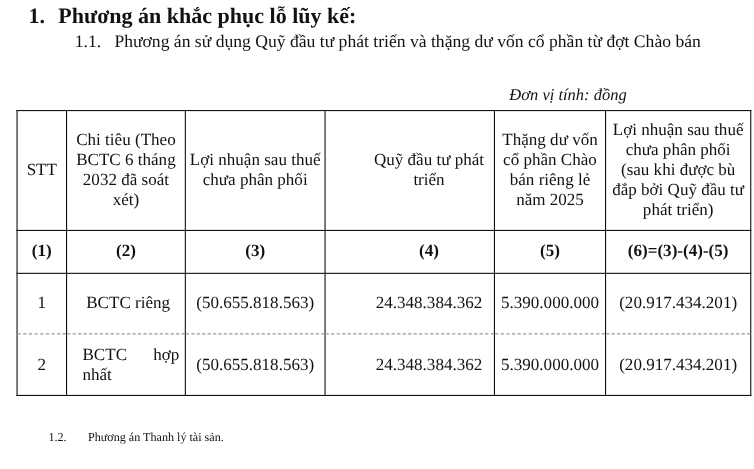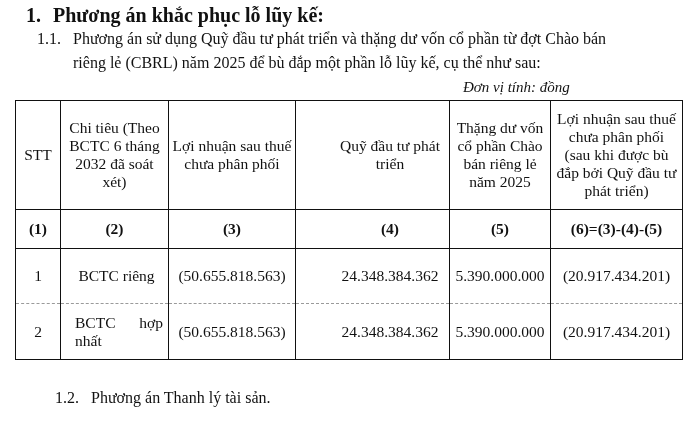--- a/index.html
+++ b/index.html
@@ -20,21 +20,21 @@
       left: 26px;
       top: 5px;
       font-size: 20px;
       font-weight: bold;
       line-height: 20px;
       white-space: nowrap;
     }
     .h1 .num { display: inline-block; width: 27px; }
     .p11 {
       position: absolute;
-      left: 37px;
+      left: 68px;
       top: 27px;
       width: 600px;
       font-size: 16px;
       line-height: 24px;
     }
     .p11 .line { white-space: nowrap; }
     .p11 .num { display: inline-block; width: 36px; }
     .p11 .indent { padding-left: 36px; }
     .unit {
       position: absolute;
@@ -66,38 +66,37 @@
     table.tbl td.c1 { width: 38px; }
     table.tbl td.c2 { width: 88px; }
     table.tbl td.c3 { width: 120px; margin-left: 32px; }
     table.tbl td.c4 { width: 112px; padding-left: 38px; }
     table.tbl td.c5 { width: 94px; }
     table.tbl td.c6 { width: 125px; }
     table.tbl td.txt-left { text-align: center; padding-left: 7px; }
     table.tbl td.justify { text-align: justify; text-align-last: left; padding-left: 14px; padding-right: 5px; }
     .p12 {
       position: absolute;
-      left: 55px;
+      left: 44px;
       top: 388px;
-      font-size: 16px;
+      font-size: 11px;
       line-height: 20px;
       white-space: nowrap;
     }
     .p12 .num { display: inline-block; width: 36px; }
   </style>
 </head>
 <body>
 
 <div class="h1">
   <span class="num">1.</span><span>Phương án khắc phục lỗ lũy kế:</span>
 </div>
 
 <div class="p11">
   <div class="line"><span class="num">1.1.</span><span>Phương án sử dụng Quỹ đầu tư phát triển và thặng dư vốn cổ phần từ đợt Chào bán</span></div>
-  <div class="line indent">riêng lẻ (CBRL) năm 2025 để bù đắp một phần lỗ lũy kế, cụ thể như sau:</div>
 </div>
 
 <div class="unit">Đơn vị tính: đồng</div>
 
 <table class="tbl">
   <tbody>
       <tr class="head">
     <td class="c1">STT</td>
     <td class="c2">Chi tiêu (Theo BCTC 6 tháng 2032 đã soát xét)</td>
     <td class="c3">Lợi nhuận sau thuế chưa phân phối</td>

